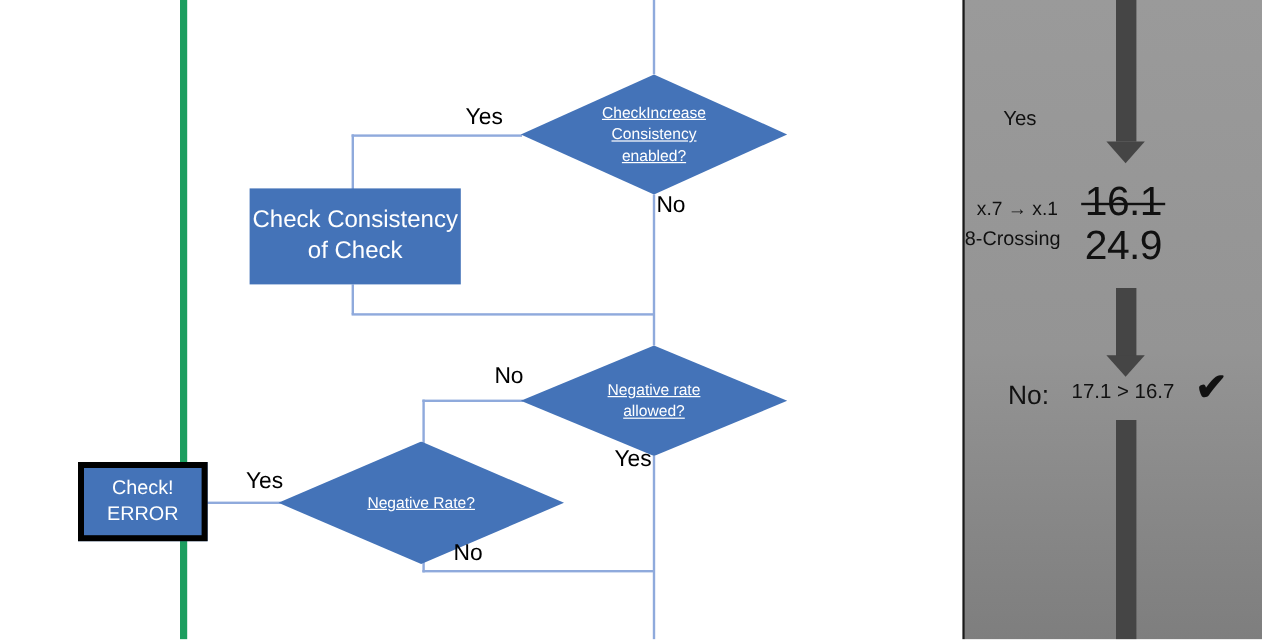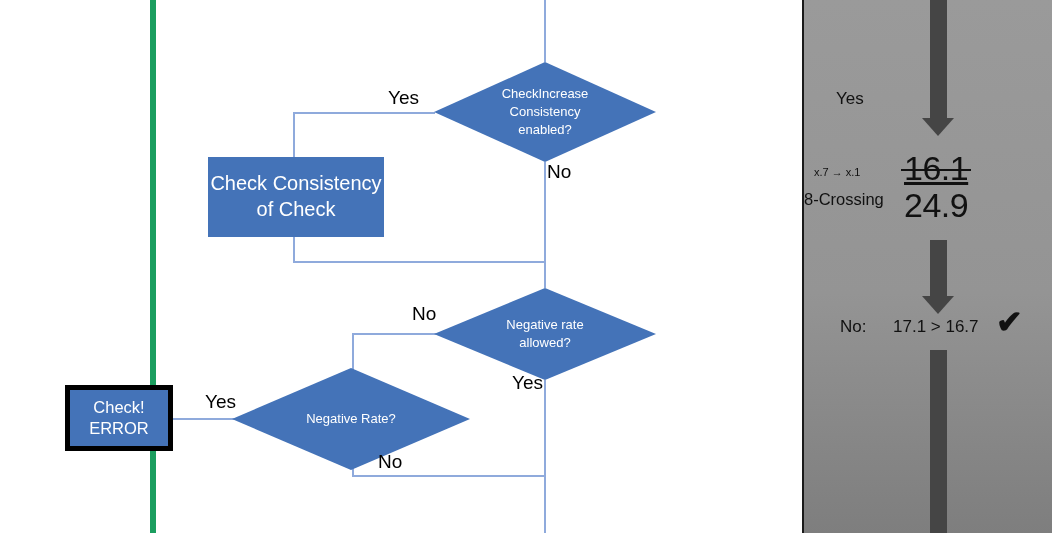--- a/index.html
+++ b/index.html
@@ -85,20 +85,21 @@
     height: 100%;
     display: flex;
     flex-direction: column;
     align-items: center;
     justify-content: center;
     color: #ffffff;
     font-size: 13px;
     line-height: 1.38;
     text-align: center;
     pointer-events: none;
+    text-decoration: underline;
   }
   #dia-checkincrease { left: 434px; top: 62px;  width: 222px; height: 100px; }
   #dia-negrate-allowed { left: 434px; top: 288px; width: 222px; height: 92px; }
   #dia-negative-rate { left: 232px; top: 368px; width: 238px; height: 102px; }
 
   
   .edge-label {
     position: absolute;
     color: #000000;
     font-size: 19px;
@@ -137,38 +138,37 @@
     border-left: 16px solid transparent;
     border-right: 16px solid transparent;
     border-top: 18px solid #454545;
   }
   .panel-text {
     position: absolute;
     color: #111111;
     white-space: nowrap;
   }
   #rp-yes        { left: 32px;  top: 89px;  font-size: 17px; }
-  #rp-x7x1       { left: 10px;  top: 166px; font-size: 11px; }
+  #rp-x7x1       { left: 10px;  top: 166px; font-size: 16px; }
   #rp-0crossing  { left: 0px;   top: 190px; font-size: 16.5px; }
   #rp-val-161    { left: 100px; top: 149px; font-size: 34px; letter-spacing: -0.5px; }
   #rp-val-161 .strike {
     position: relative;
-    text-decoration: underline;
   }
   #rp-val-161 .strike::after {
     content: "";
     position: absolute;
     left: -3px;
     right: -3px;
     top: 52%;
     height: 2.6px;
     background: #111111;
   }
   #rp-val-171    { left: 100px; top: 186px; font-size: 34px; letter-spacing: -0.5px; }
-  #rp-no-label   { left: 36px;  top: 317px; font-size: 17px; }
+  #rp-no-label   { left: 36px;  top: 317px; font-size: 22px; }
   #rp-compare    { left: 89px;  top: 317px; font-size: 17px; }
   #rp-check      { left: 192px; top: 303px; font-size: 32px; font-weight: bold; }
 </style>
 </head>
 <body>
 
 <div id="screen">
 
   <div class="conn conn-v" style="left:544px; top:0px; height:62px;"></div>
 

